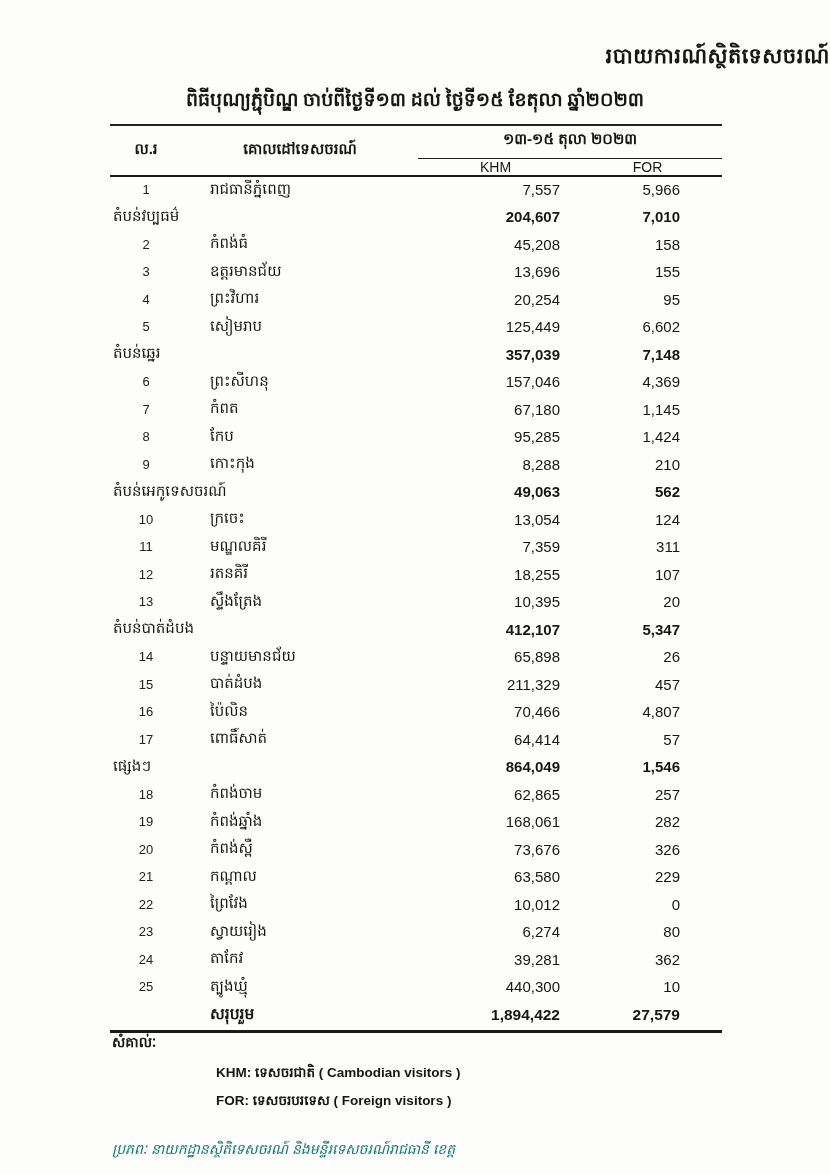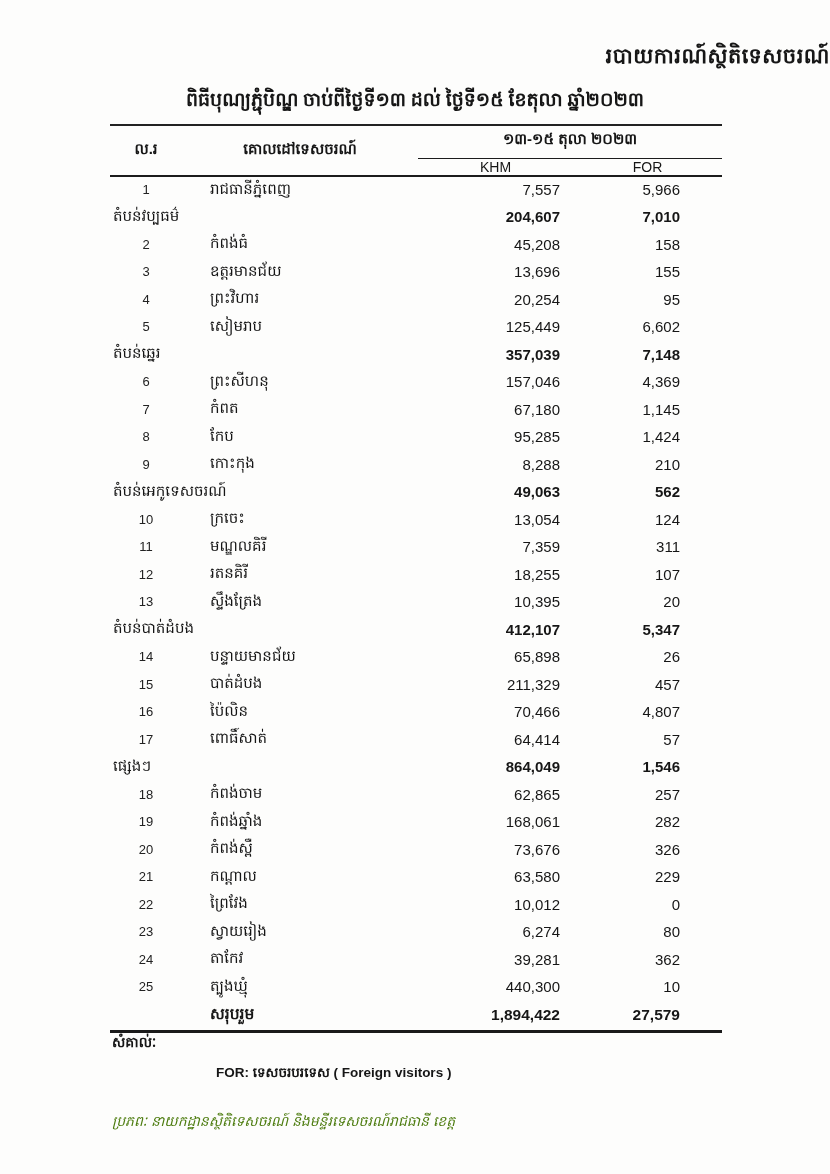--- a/index.html
+++ b/index.html
@@ -62,21 +62,21 @@
 
   tfoot td { height: 31px; vertical-align: middle; border-bottom: 3px solid #1a1a1a; }
   tfoot td.name { font-weight: bold; font-size: 15.5px; }
   tfoot td.num  { font-weight: bold; font-size: 15.5px; margin-top: 8px; }
 
   .notes { margin: 0 0 0 112px; font-weight: bold; }
   .notes-label { font-size: 14px; }
   .note-line { margin-left: 104px; margin-top: 9px; font-size: 13.5px; line-height: 19px; }
   .source-line {
     margin: 30px 0 0 112px;
-    font-size: 14px; font-style: italic; color: #4d7c0f;
+    font-size: 14px; font-style: italic; color: #0f766e;
   }
 </style>
 </head>
 <body>
 
 <div class="page">
 
   <div class="doc-header">
     <div class="doc-title">របាយការណ៍ស្ថិតិទេសចរណ៍</div>
     <div class="doc-subtitle">ពិធីបុណ្យភ្ជុំបិណ្ឌ ចាប់ពីថ្ងៃទី១៣ ដល់ ថ្ងៃទី១៥ ខែតុលា ឆ្នាំ២០២៣</div>
@@ -282,18 +282,19 @@
         <td class="no"></td>
         <td class="name">សរុបរួម</td>
         <td class="num khm">1,894,422</td>
         <td class="num for">27,579</td>
       </tr>
     </tfoot>
   </table>
 
   <div class="notes">
     <div class="notes-label">សំគាល់ៈ</div>
+    <div class="note-line">KHM: ទេសចរជាតិ ( Cambodian visitors )</div>
     <div class="note-line">FOR: ទេសចរបរទេស ( Foreign visitors )</div>
   </div>
 
   <div class="source-line">ប្រភពៈ នាយកដ្ឋានស្ថិតិទេសចរណ៍ និងមន្ទីរទេសចរណ៍រាជធានី ខេត្ត</div>
 
 </div>
 
 </body></html>

